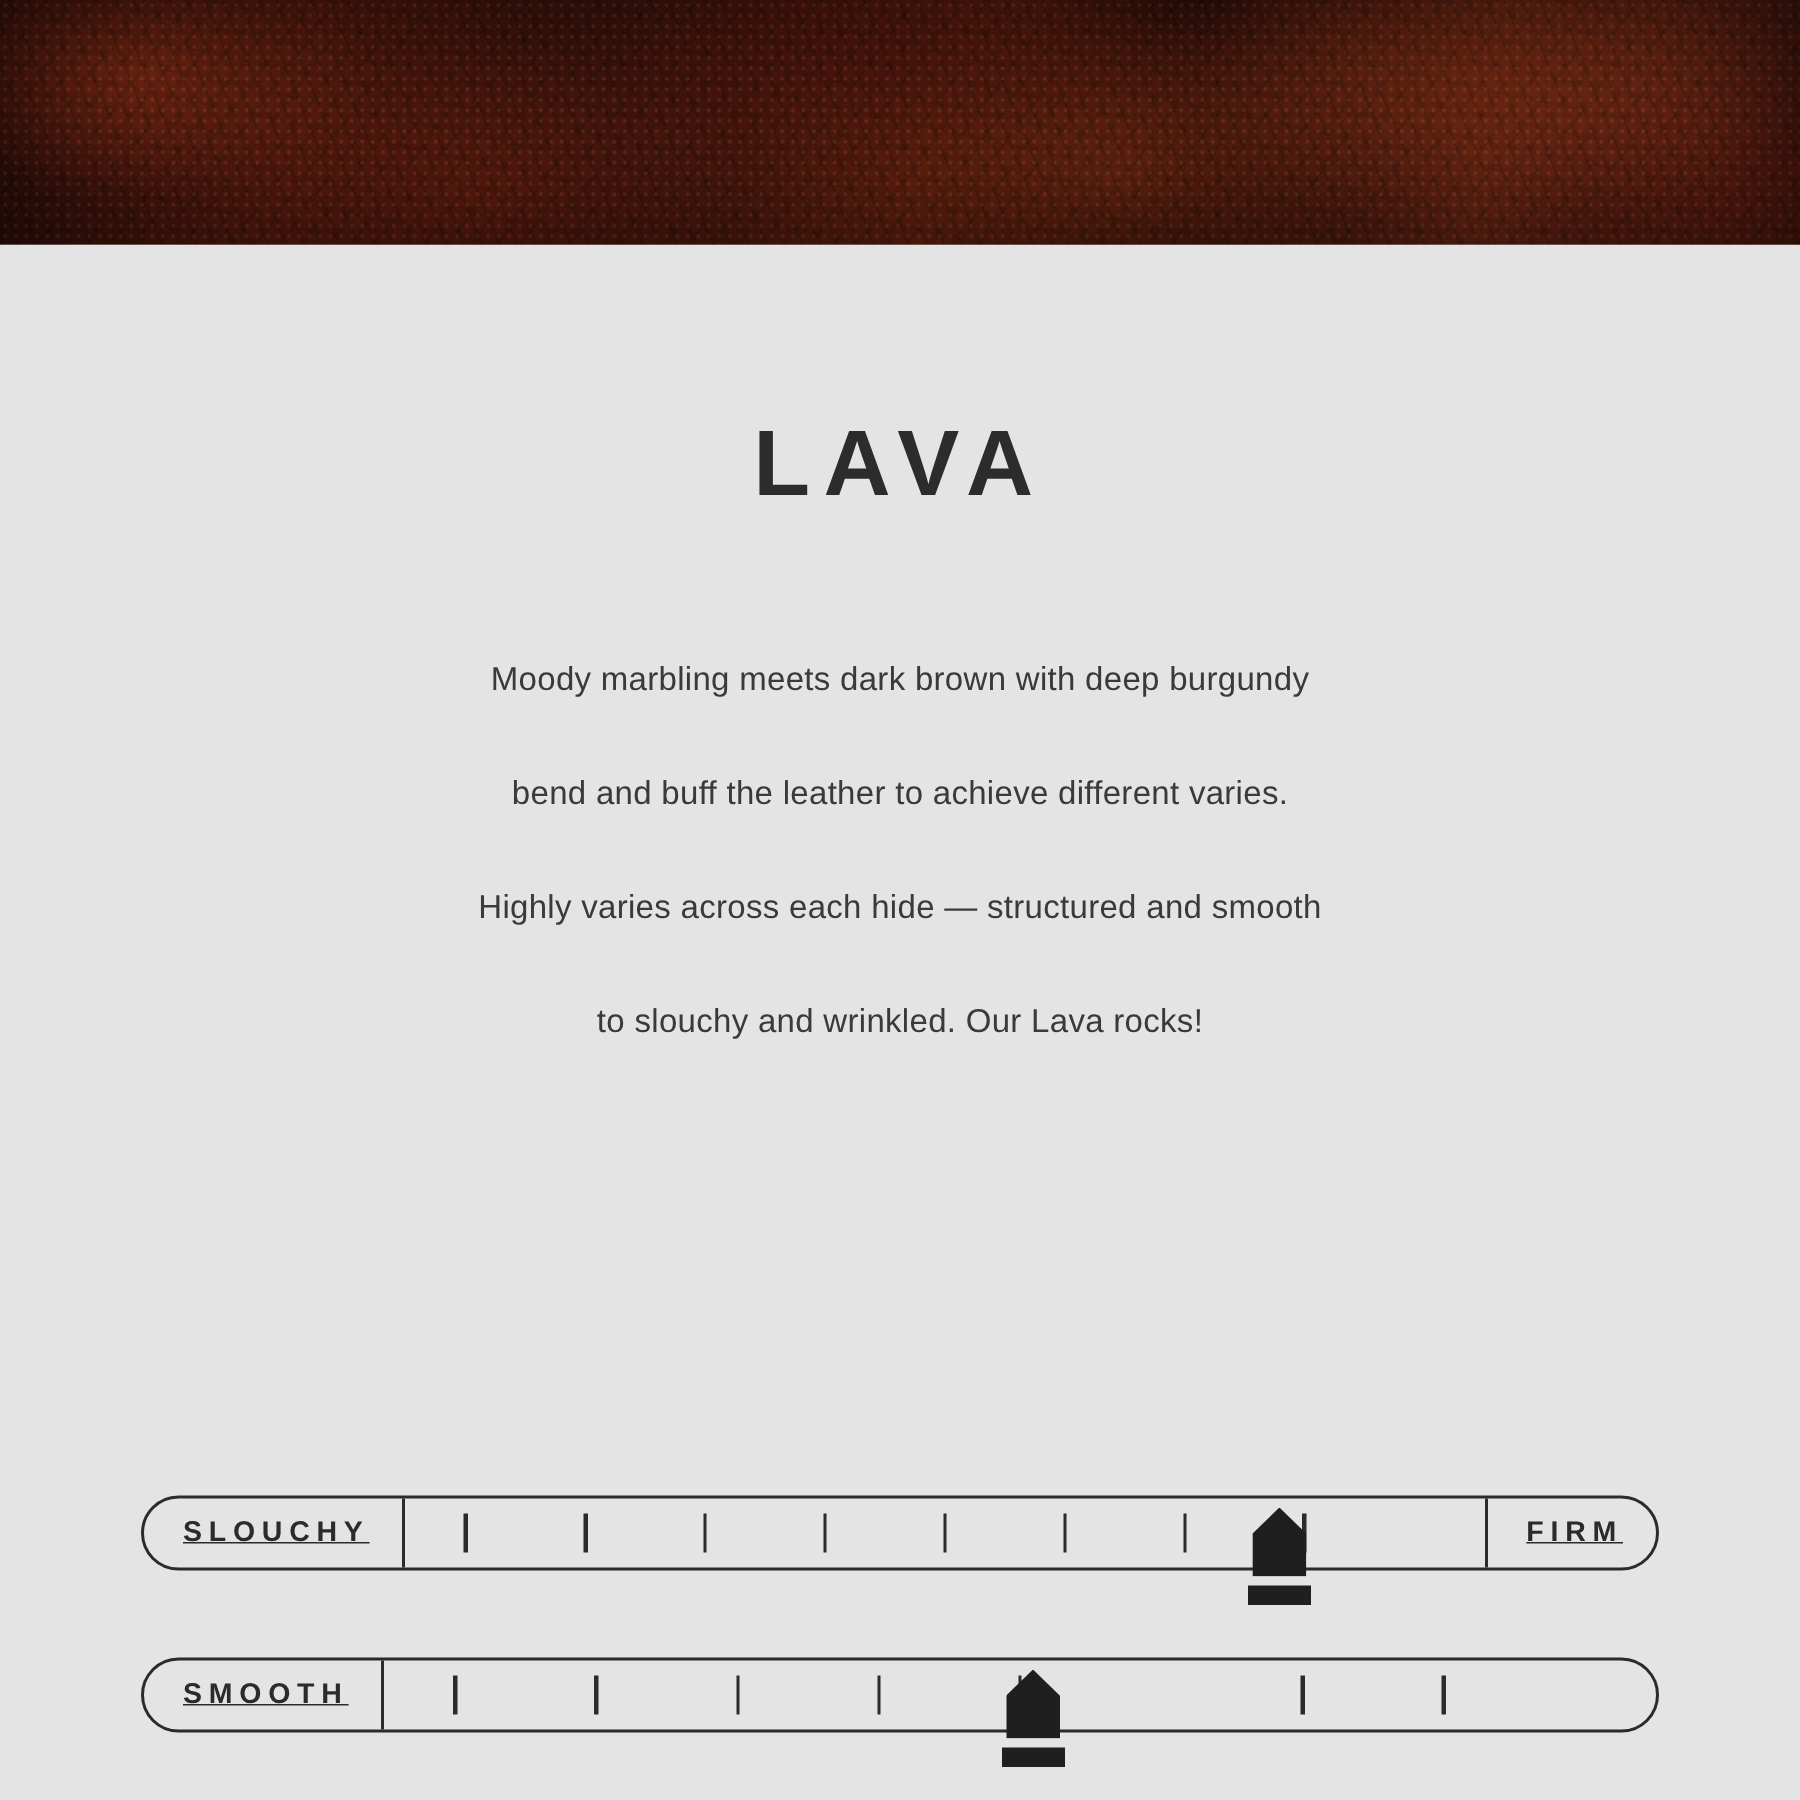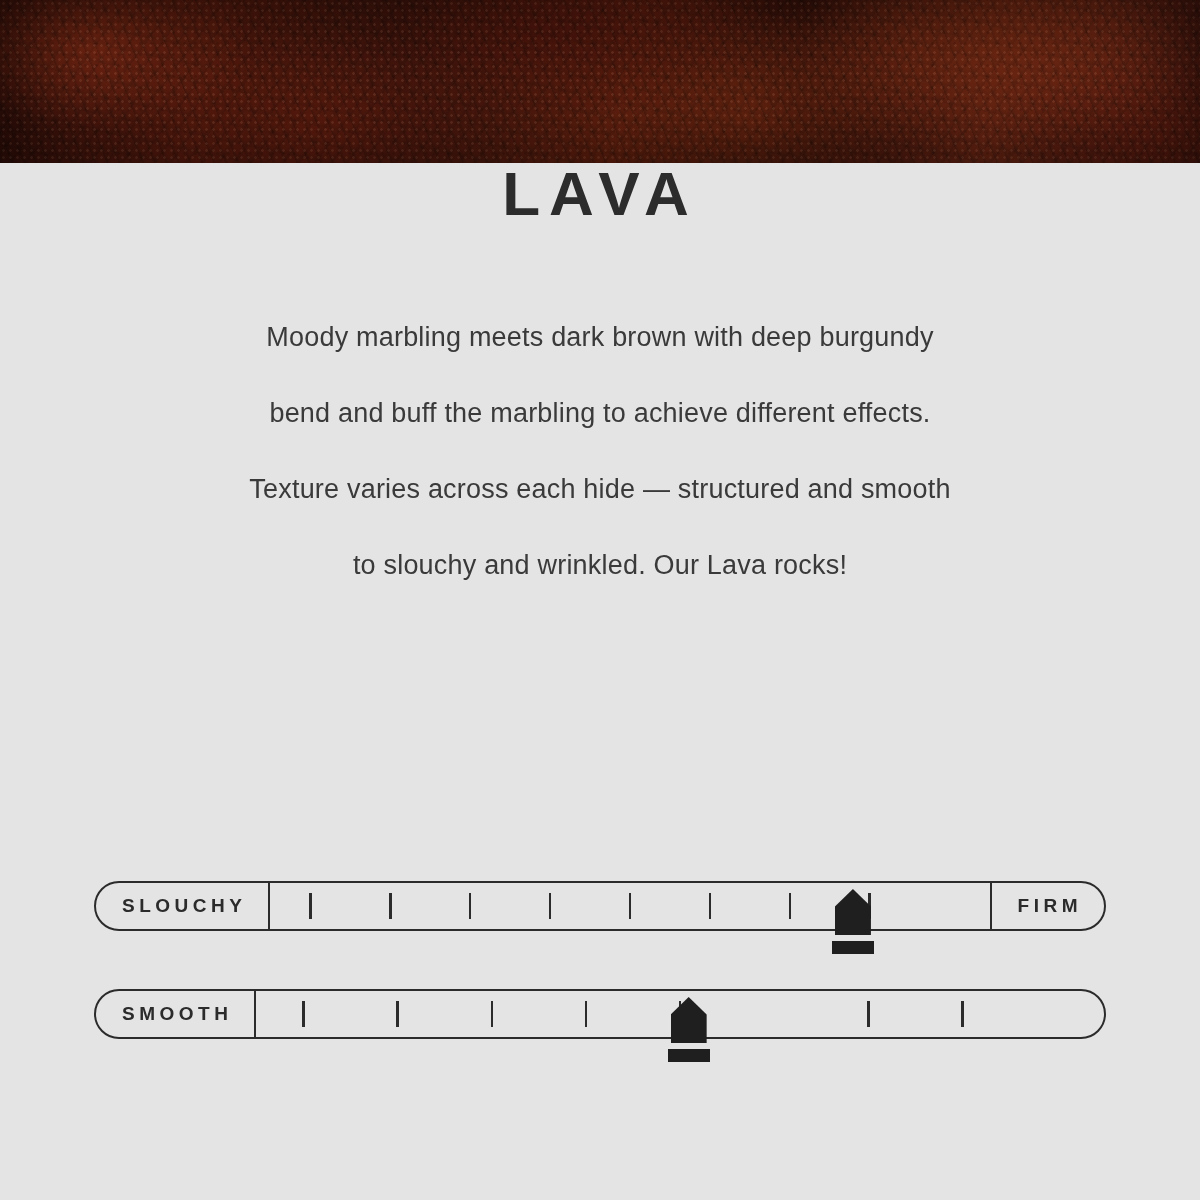--- a/index.html
+++ b/index.html
@@ -71,33 +71,34 @@
   
   .card {
     width: 1200px;
     height: 1037px;
     background: #e5e4e4;
     position: relative;
   }
 
   .title {
     text-align: center;
+    margin-top: 116px;
     font-family: "Liberation Sans", sans-serif;
     font-size: 62px;
     font-weight: 700;
     letter-spacing: 9px;
     color: #2c2c2c;
     line-height: 1;
   }
 
   .desc {
     width: 860px;
     margin: 74px auto 0;
     text-align: center;
-    font-size: 27px;
+    font-size: 22px;
     line-height: 76px;
     color: #3a3a3a;
     letter-spacing: .2px;
   }
   .desc p { text-align: justify; text-align-last: center; }
   .desc p.center { text-align: left; }
 
   
   .scales {
     position: absolute;
@@ -123,20 +124,21 @@
   .cap {
     display: flex;
     align-items: center;
     justify-content: center;
     font-size: 19px;
     font-weight: 700;
     letter-spacing: 4.5px;
     color: #2b2b2b;
     padding: 0 22px 0 26px;
     white-space: nowrap;
+    text-decoration: underline;
   }
   .cap.left  { border-right: 2.5px solid #2b2b2b; }
   .cap.right { border-left: 2.5px solid #2b2b2b; }
 
   .track {
     position: relative;
     flex: 1;
   }
   .ticks {
     position: absolute;
@@ -194,22 +196,22 @@
   <div class="layer l4"></div>
   <div class="layer vig"></div>
 </div>
 
 <div class="card">
 
   <h1 class="title">LAVA</h1>
 
   <div class="desc">
     <p>Moody marbling meets dark brown with deep burgundy</p>
-    <p>bend and buff the marbling to achieve different effects.</p>
-    <p>Texture varies across each hide — structured and smooth</p>
+    <p>bend and buff the leather to achieve different varies.</p>
+    <p>Highly varies across each hide — structured and smooth</p>
     <p class="center">to slouchy and wrinkled. Our Lava rocks!</p>
   </div>
 
   <div class="scales">
 
     <div class="scale-wrap">
       <div class="scale">
         <div class="cap left">SLOUCHY</div>
         <div class="track">
           <div class="ticks">

